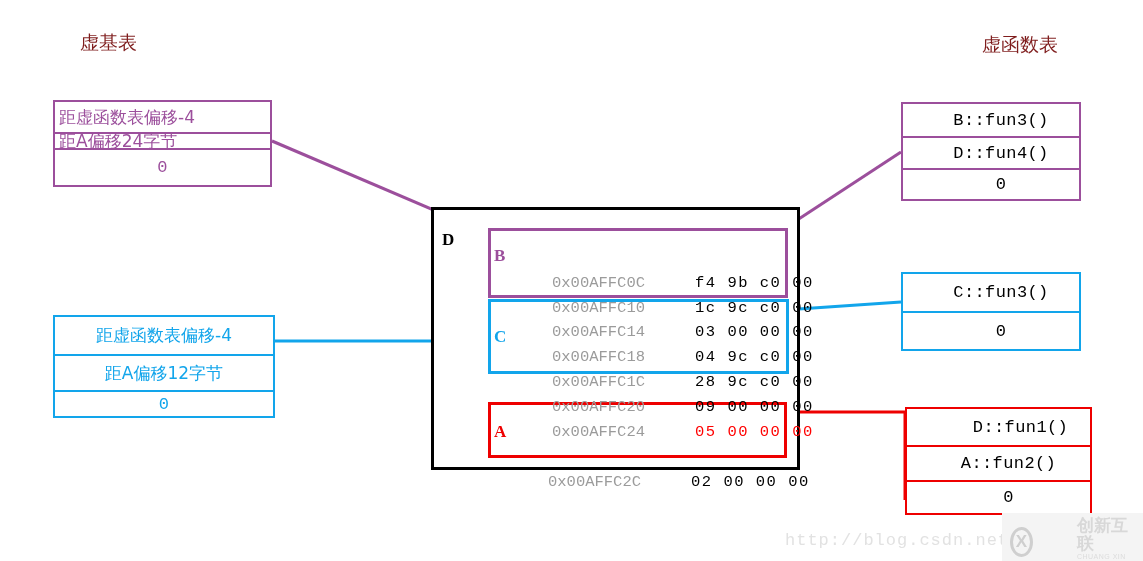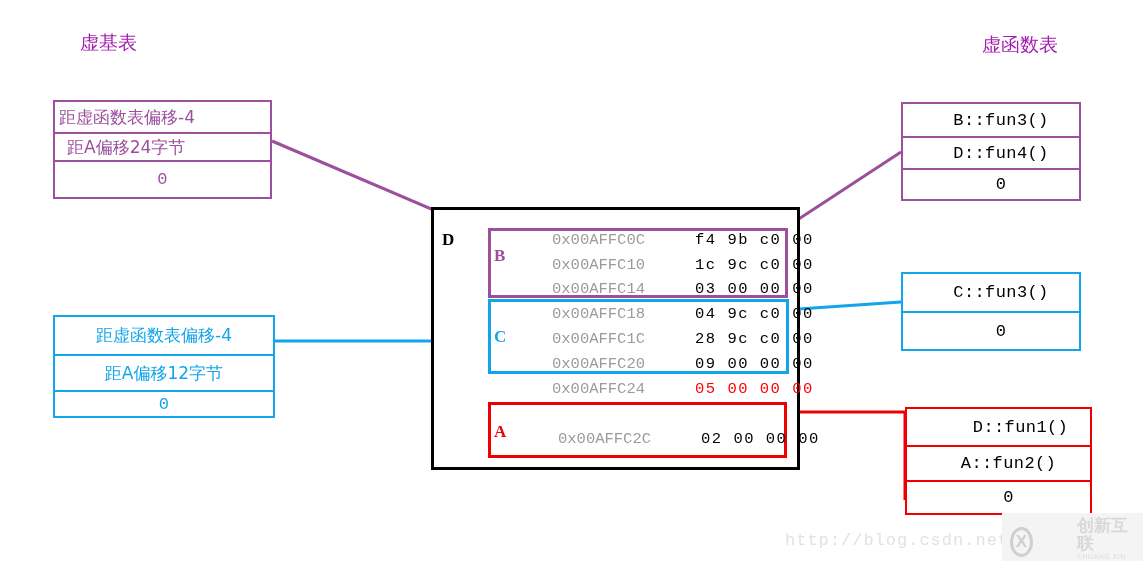--- a/index.html
+++ b/index.html
@@ -16,21 +16,21 @@
     height: 561px;
     background: #ffffff;
     overflow: hidden;
   }
   .abs { position: absolute; }
 
   
   .caption {
     font-family: "Liberation Serif", "DejaVu Serif", serif;
     font-size: 19px;
-    color: #a21caf;
+    color: #7f1d1d;
     white-space: nowrap;
   }
 
   
   .sidetable {
     box-sizing: border-box;
     border: 2px solid #000;
     background: #fff;
   }
   .sidetable .row {
@@ -56,25 +56,26 @@
 
   
   #memblock {
     box-sizing: border-box;
     border: 3px solid #000;
     background: #fff;
   }
   .memrow {
     position: absolute;
     display: flex;
-    align-items: flex-start;
+    align-items: flex-end;
     height: 25px;
     white-space: nowrap;
     font-family: "Liberation Mono", "DejaVu Sans Mono", monospace;
     font-size: 15.5px;
+    margin-top: 36px;
   }
   .memrow .addr { color: #9b9b9b; width: 125px; }
   .memrow .bytes { color: #000; letter-spacing: 1.5px; margin-left: 18px; }
   .memrow .bytes.red { color: #ff0000; }
 
   
   .grouprect {
     position: absolute;
     box-sizing: border-box;
     background: transparent;
@@ -149,21 +150,21 @@
 
     <line x1="782" y1="412" x2="905" y2="412" stroke="#ee0000" stroke-width="3"></line>
     <line x1="905" y1="412" x2="905" y2="500" stroke="#ee0000" stroke-width="3"></line>
   </svg>
 
   <div class="abs caption" style="left:80px; top:30px;">虚基表</div>
   <div class="abs caption" style="left:982px; top:32px;">虚函数表</div>
 
   <div class="abs sidetable t-purple" style="left:53px; top:100px; width:219px;">
     <div class="row cjk" style="height:30px; justify-content:flex-start; padding-left:4px;">距虚函数表偏移-4</div>
-    <div class="row cjk" style="height:28px; justify-content:flex-start; padding-left:12px;">距A偏移24字节</div>
+    <div class="row cjk" style="height:16px; justify-content:flex-start; padding-left:4px;">距A偏移24字节</div>
     <div class="row mono-ish" style="height:37px;">0</div>
   </div>
 
   <div class="abs sidetable t-blue" style="left:53px; top:315px; width:222px;">
     <div class="row cjk" style="height:37px;">距虚函数表偏移-4</div>
     <div class="row cjk" style="height:36px;">距A偏移12字节</div>
     <div class="row mono-ish" style="height:26px;">0</div>
   </div>
 
   <div class="abs sidetable t-purple" style="left:901px; top:102px; width:180px;">
@@ -216,21 +217,21 @@
       <span class="bytes">28 9c c0 00</span>
     </div>
     <div class="memrow" style="left:118px; top:145px;">
       <span class="addr">0x00AFFC20</span>
       <span class="bytes">09 00 00 00</span>
     </div>
     <div class="memrow" style="left:118px; top:170px;">
       <span class="addr">0x00AFFC24</span>
       <span class="bytes red">05 00 00 00</span>
     </div>
-    <div class="memrow" style="left:124px; top:220px;">
+    <div class="memrow" style="left:114px; top:220px;">
       <span class="addr">0x00AFFC2C</span>
       <span class="bytes">02 00 00 00</span>
     </div>
   </div>
 
   <div class="abs" id="wm-url" style="left:785px; top:531px;">http://blog.csdn.net/</div>
   <div class="abs" id="wm-logo" style="left:1002px; top:513px;">
     <div class="mark">X</div>
     <div class="words">
       <div class="cn">创新互联</div>

